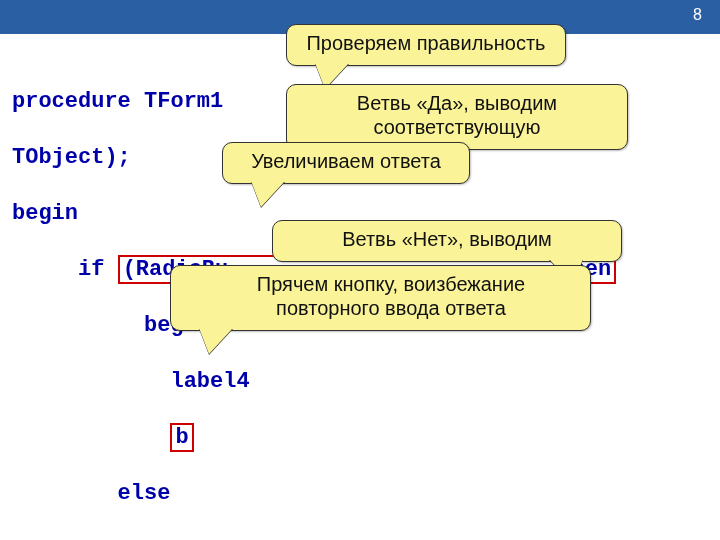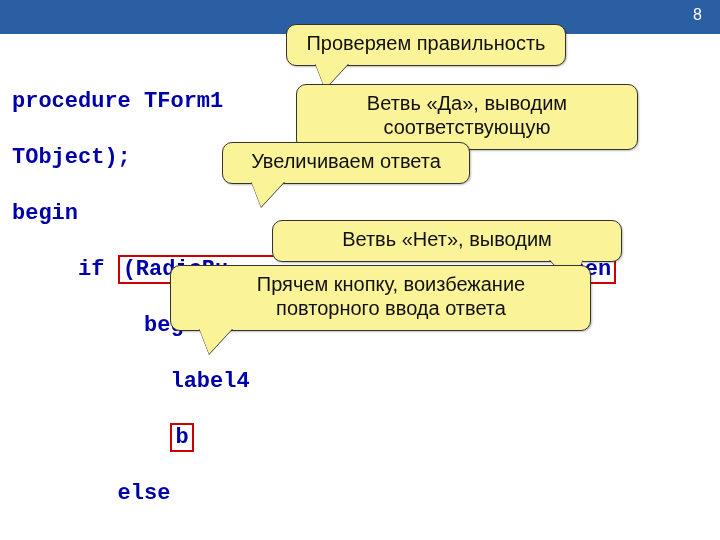--- a/index.html
+++ b/index.html
@@ -55,21 +55,21 @@
     box-shadow: 1px 1px 2px rgba(0,0,0,0.25);
   }
   .tail {
     position: absolute;
     width: 0;
     height: 0;
   }
 
   
   #c1 { left: 286px; top: 24px; width: 250px; z-index: 1; }
-  #c2 { left: 296px; top: 84px; width: 312px; z-index: 2; }
+  #c2 { left: 286px; top: 84px; width: 312px; z-index: 2; }
   #c3 { left: 222px; top: 142px; width: 218px; z-index: 3; }
   #c4 { left: 272px; top: 220px; width: 320px; z-index: 2; }
   #c5 { left: 170px; top: 265px; width: 370px; z-index: 5; padding-left: 35px; }
 
   
   .tail-down-left {
     border-left: 10px solid transparent;
     border-right: 24px solid transparent;
     border-top: 26px solid #faf398;
     left: 28px;

